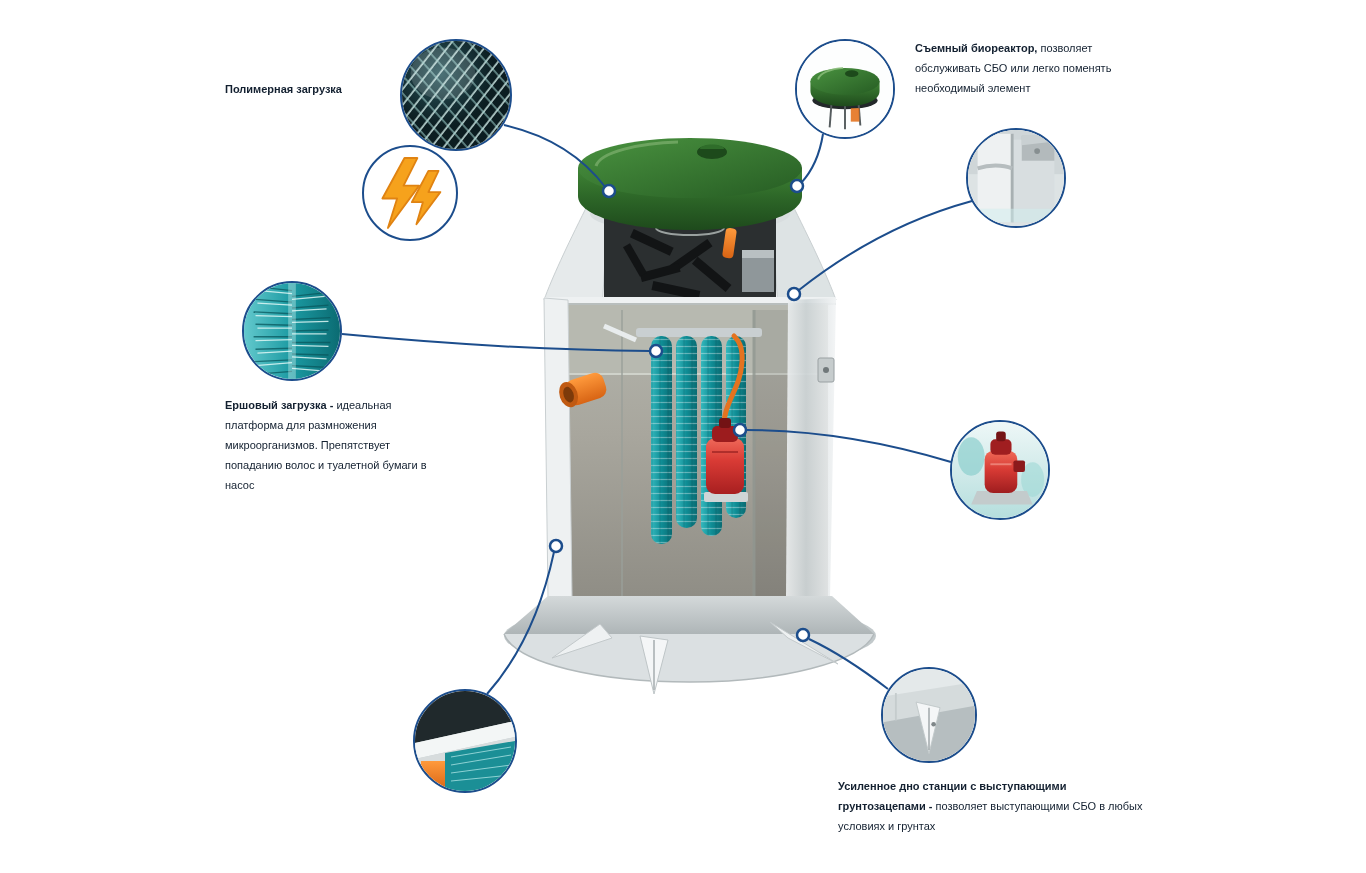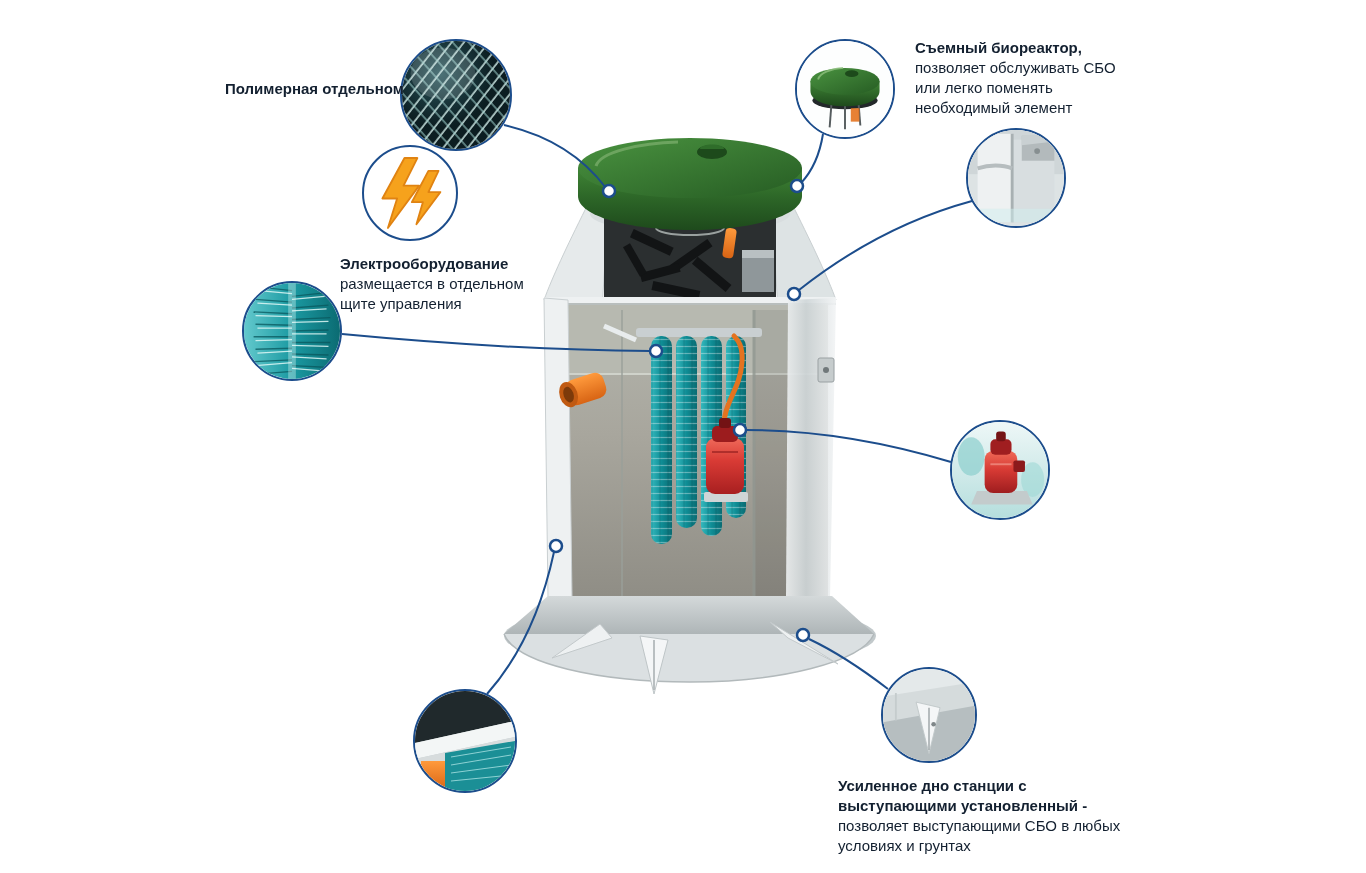--- a/index.html
+++ b/index.html
@@ -1,20 +1,20 @@
 <!DOCTYPE html>
 <html><head>
 <meta charset="utf-8">
 <style>
   *{margin:0;padding:0;box-sizing:border-box}
   html,body{background:#ffffff}
   .canvas{position:relative;width:1366px;height:873px;margin:0 auto;background:#ffffff;overflow:hidden;
           font-family:"Liberation Sans",sans-serif;color:#132030}
   .scene{position:absolute;left:0;top:0;width:1366px;height:873px}
-  .co{position:absolute;font-size:15px;line-height:20px;color:#132030}
+  .co{position:absolute;font-size:11px;line-height:20px;color:#132030}
   .co .b{font-weight:700}
   .circle{position:absolute;border-radius:50%;border:2px solid #1c4d8c;overflow:hidden;background:#fff}
   .circle svg{display:block;width:100%;height:100%}
 </style>
 </head>
 <body>
 
 <div class="canvas">
 
   <svg class="scene" viewBox="0 0 1366 873">
@@ -342,32 +342,32 @@
       <polygon points="0,30 100,14 100,42 0,60" fill="#d5dbdc"></polygon>
       <polygon points="0,58 100,40 100,100 0,100" fill="#b6bec0"></polygon>
       <polygon points="36,36 50,92 62,42" fill="#f4f6f7" stroke="#c0c7c9" stroke-width="1"></polygon>
       <line x1="50" y1="42" x2="50" y2="88" stroke="#9aa2a4" stroke-width="1.5"></line>
       <line x1="14" y1="26" x2="14" y2="56" stroke="#c5cccd" stroke-width="2"></line>
       <circle cx="55" cy="60" r="2.5" fill="#7f8789"></circle>
     </svg>
   </div>
 
   <div class="co" style="left:225px;top:79px;width:220px">
-    <span class="b">Полимерная отдельном</span> <span></span>
-  </div>
-
-  <div class="co" style="left:340px;top:254px;width:190px">
-    <span class="b">Электрооборудование</span> <span>размещается в отдельном щите управления</span>
-  </div>
-
+    <span class="b">Полимерная загрузка</span> <span></span>
+  </div>
+
+
+  <div class="co" style="left:225px;top:395px;width:205px">
+    <span class="b">Ершовый загрузка -</span> <span>идеальная платформа для размножения микроорганизмов. Препятствует попаданию волос и туалетной бумаги в насос</span>
+  </div>
 
 
   <div class="co" style="left:915px;top:38px;width:225px">
     <span class="b">Съемный биореактор,</span> <span>позволяет обслуживать СБО или легко поменять необходимый элемент</span>
   </div>
 
 
 
   <div class="co" style="left:838px;top:776px;width:310px">
-    <span class="b">Усиленное дно станции с выступающими установленный -</span> <span>позволяет выступающими СБО в любых условиях и грунтах</span>
+    <span class="b">Усиленное дно станции с выступающими грунтозацепами -</span> <span>позволяет выступающими СБО в любых условиях и грунтах</span>
   </div>
 
 </div>
 
 </body></html>

